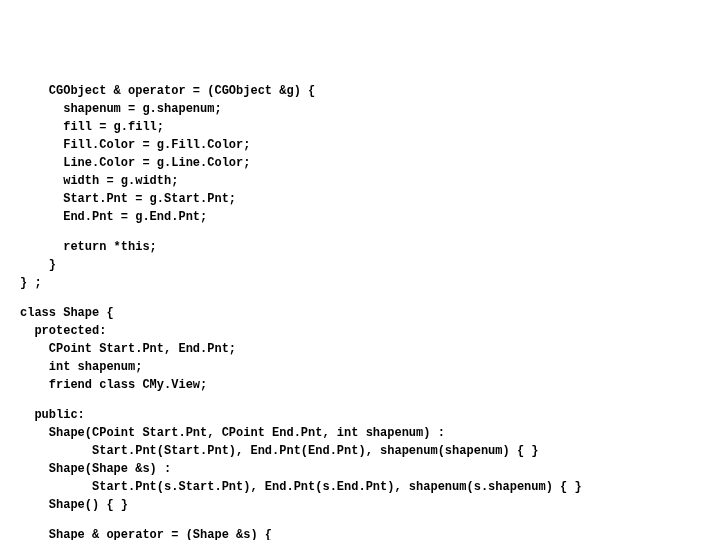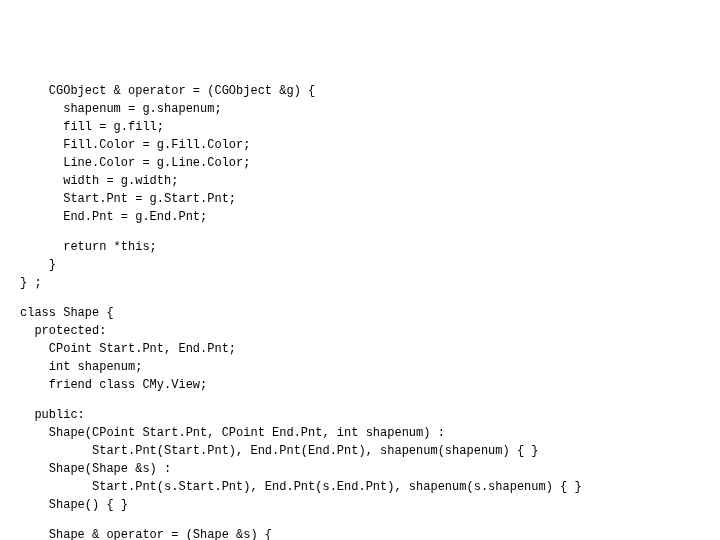--- a/index.html
+++ b/index.html
@@ -12,20 +12,21 @@
     color: #000000;
     white-space: pre;
     width: 720px;
     height: 540px;
     box-sizing: border-box;
     overflow: hidden;
   }
   .code-line {
     display: block;
     min-height: 1em;
+    font-weight: bold;
   }
 </style>
 </head>
 <body>
 
 
 
 <div><span class="code-line">    CGObject &amp; operator = (CGObject &amp;g) {</span><span class="code-line">      shapenum = g.shapenum;</span><span class="code-line">      fill = g.fill;</span><span class="code-line">      Fill.Color = g.Fill.Color;</span><span class="code-line">      Line.Color = g.Line.Color;</span><span class="code-line">      width = g.width;</span><span class="code-line">      Start.Pnt = g.Start.Pnt;</span><span class="code-line">      End.Pnt = g.End.Pnt;</span><span class="code-line"></span><span class="code-line">      return *this;</span><span class="code-line">    }</span><span class="code-line">} ;</span><span class="code-line"></span><span class="code-line">class Shape {</span><span class="code-line">  protected:</span><span class="code-line">    CPoint Start.Pnt, End.Pnt;</span><span class="code-line">    int shapenum;</span><span class="code-line">    friend class CMy.View;</span><span class="code-line"></span><span class="code-line">  public:</span><span class="code-line">    Shape(CPoint Start.Pnt, CPoint End.Pnt, int shapenum) :</span><span class="code-line">          Start.Pnt(Start.Pnt), End.Pnt(End.Pnt), shapenum(shapenum) { }</span><span class="code-line">    Shape(Shape &amp;s) :</span><span class="code-line">          Start.Pnt(s.Start.Pnt), End.Pnt(s.End.Pnt), shapenum(s.shapenum) { }</span><span class="code-line">    Shape() { }</span><span class="code-line"></span><span class="code-line">    Shape &amp; operator = (Shape &amp;s) {</span></div>
 
 

